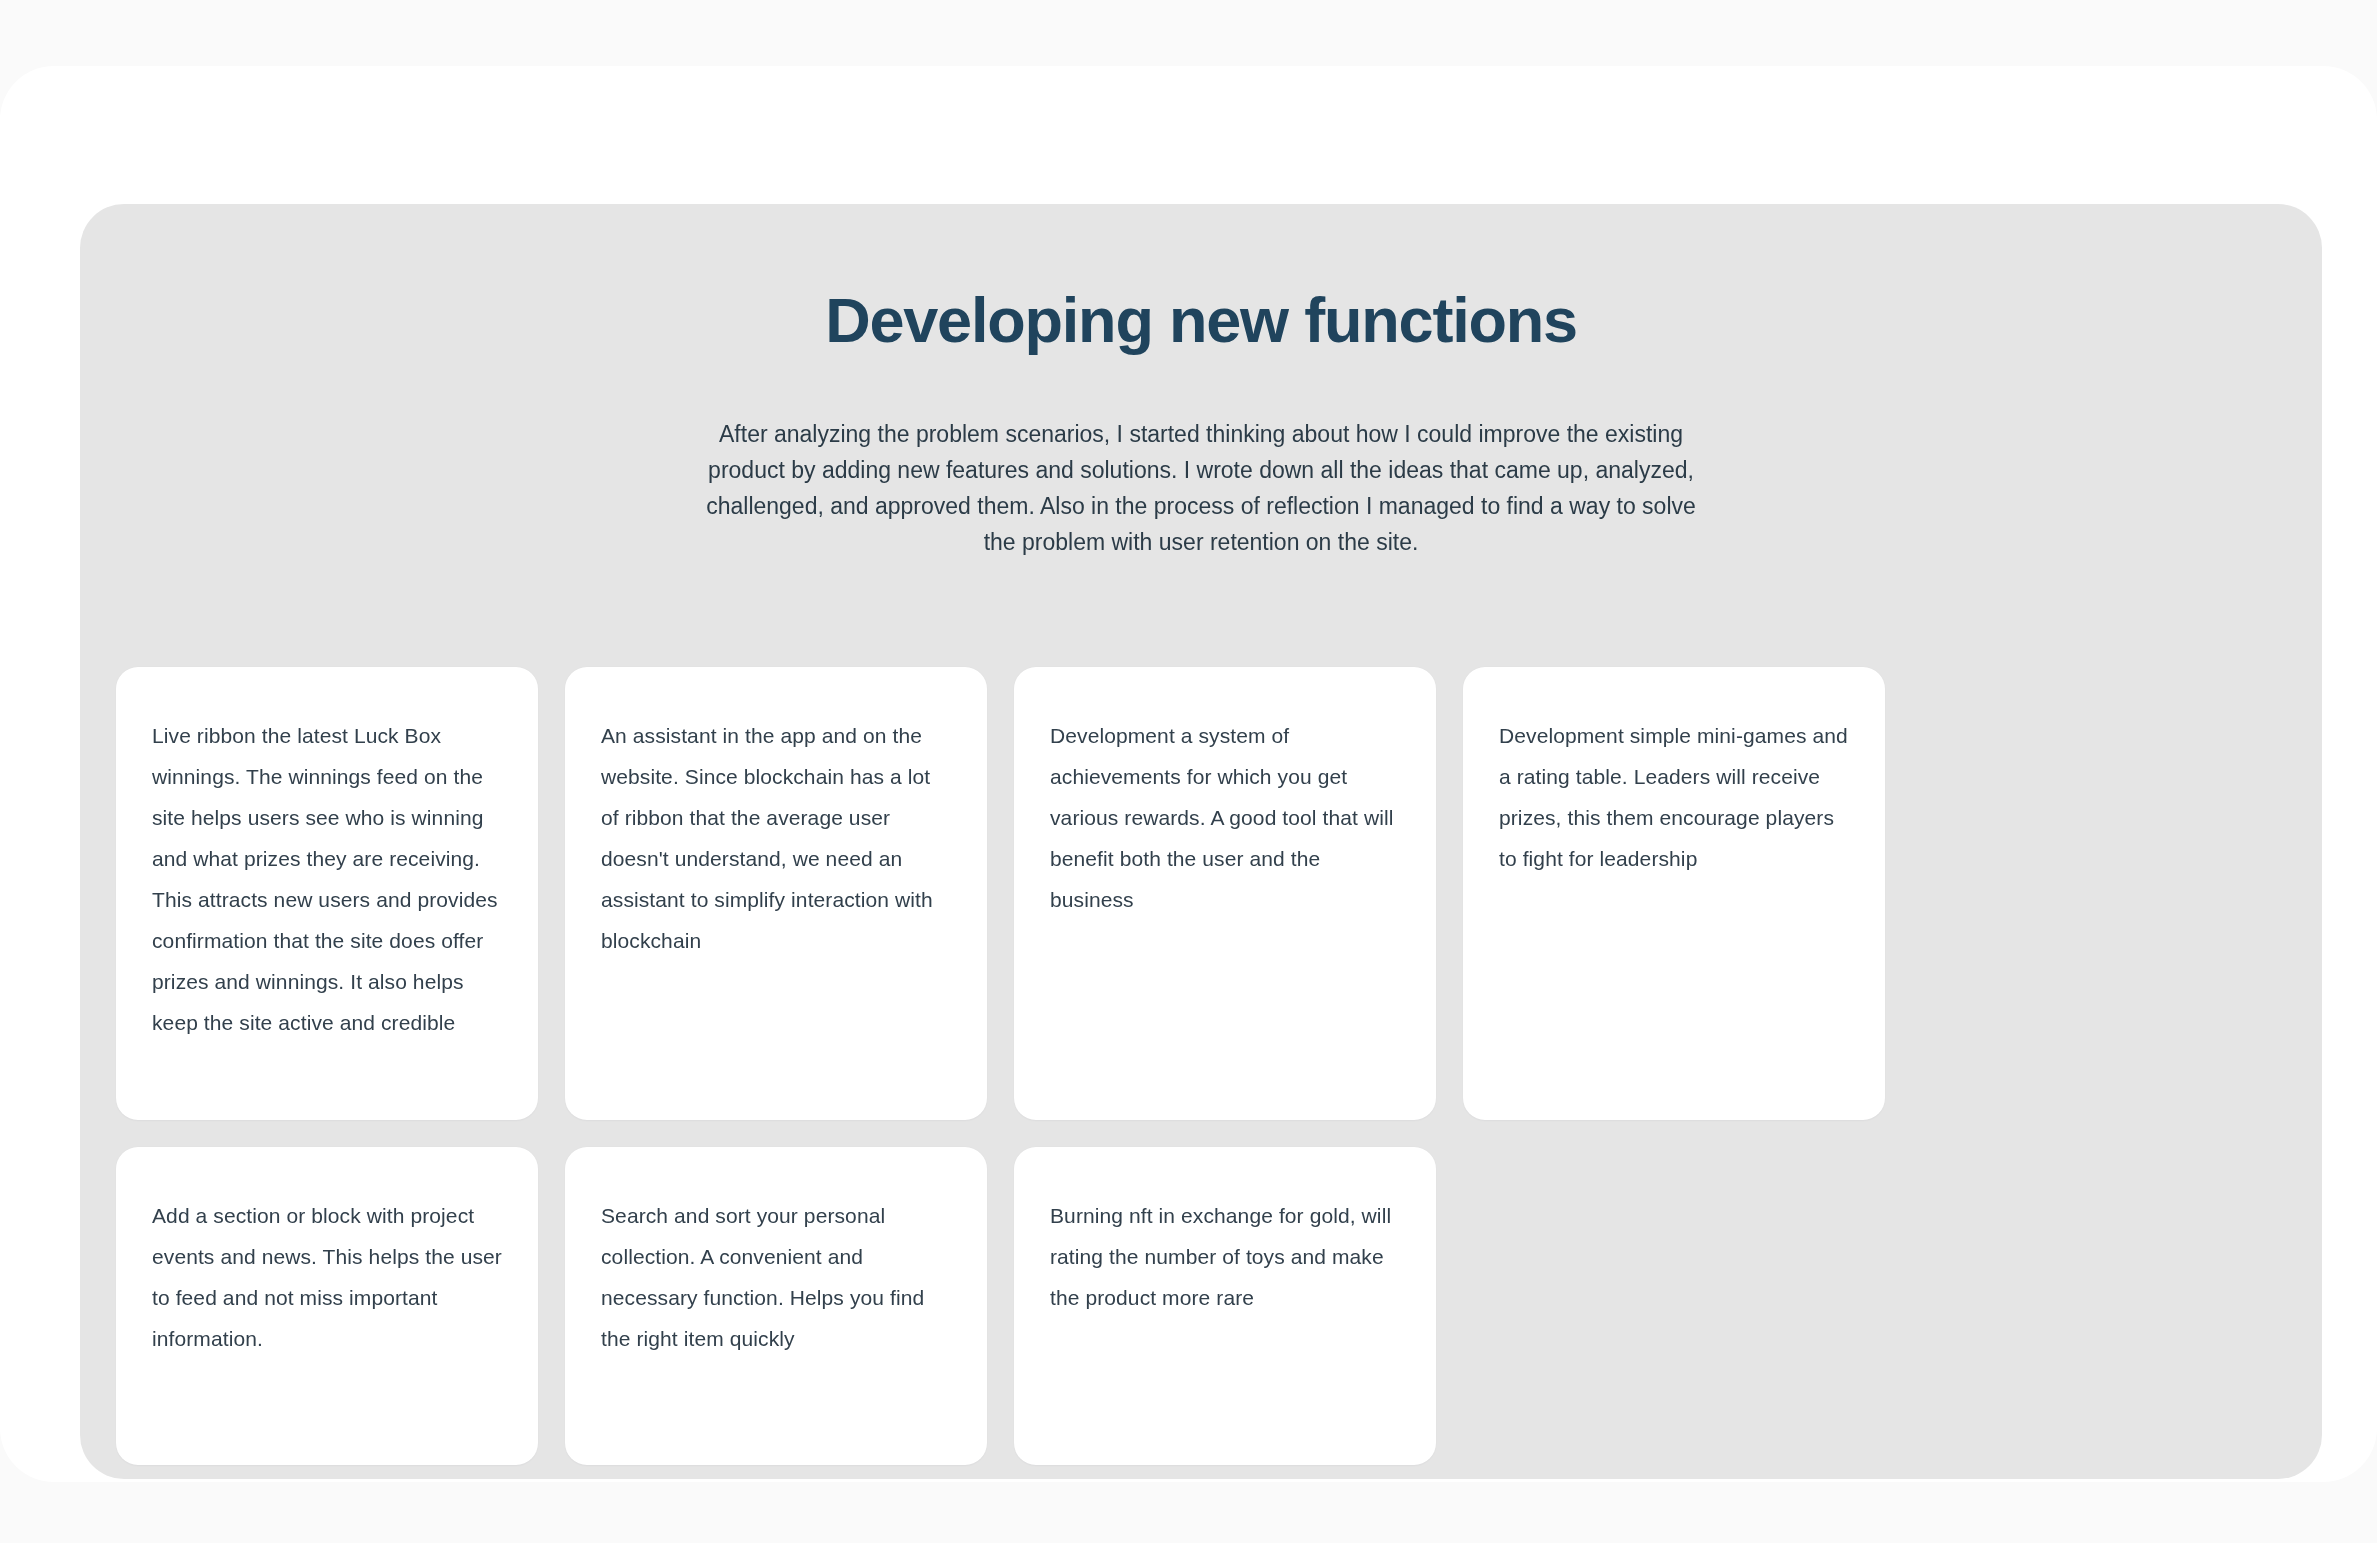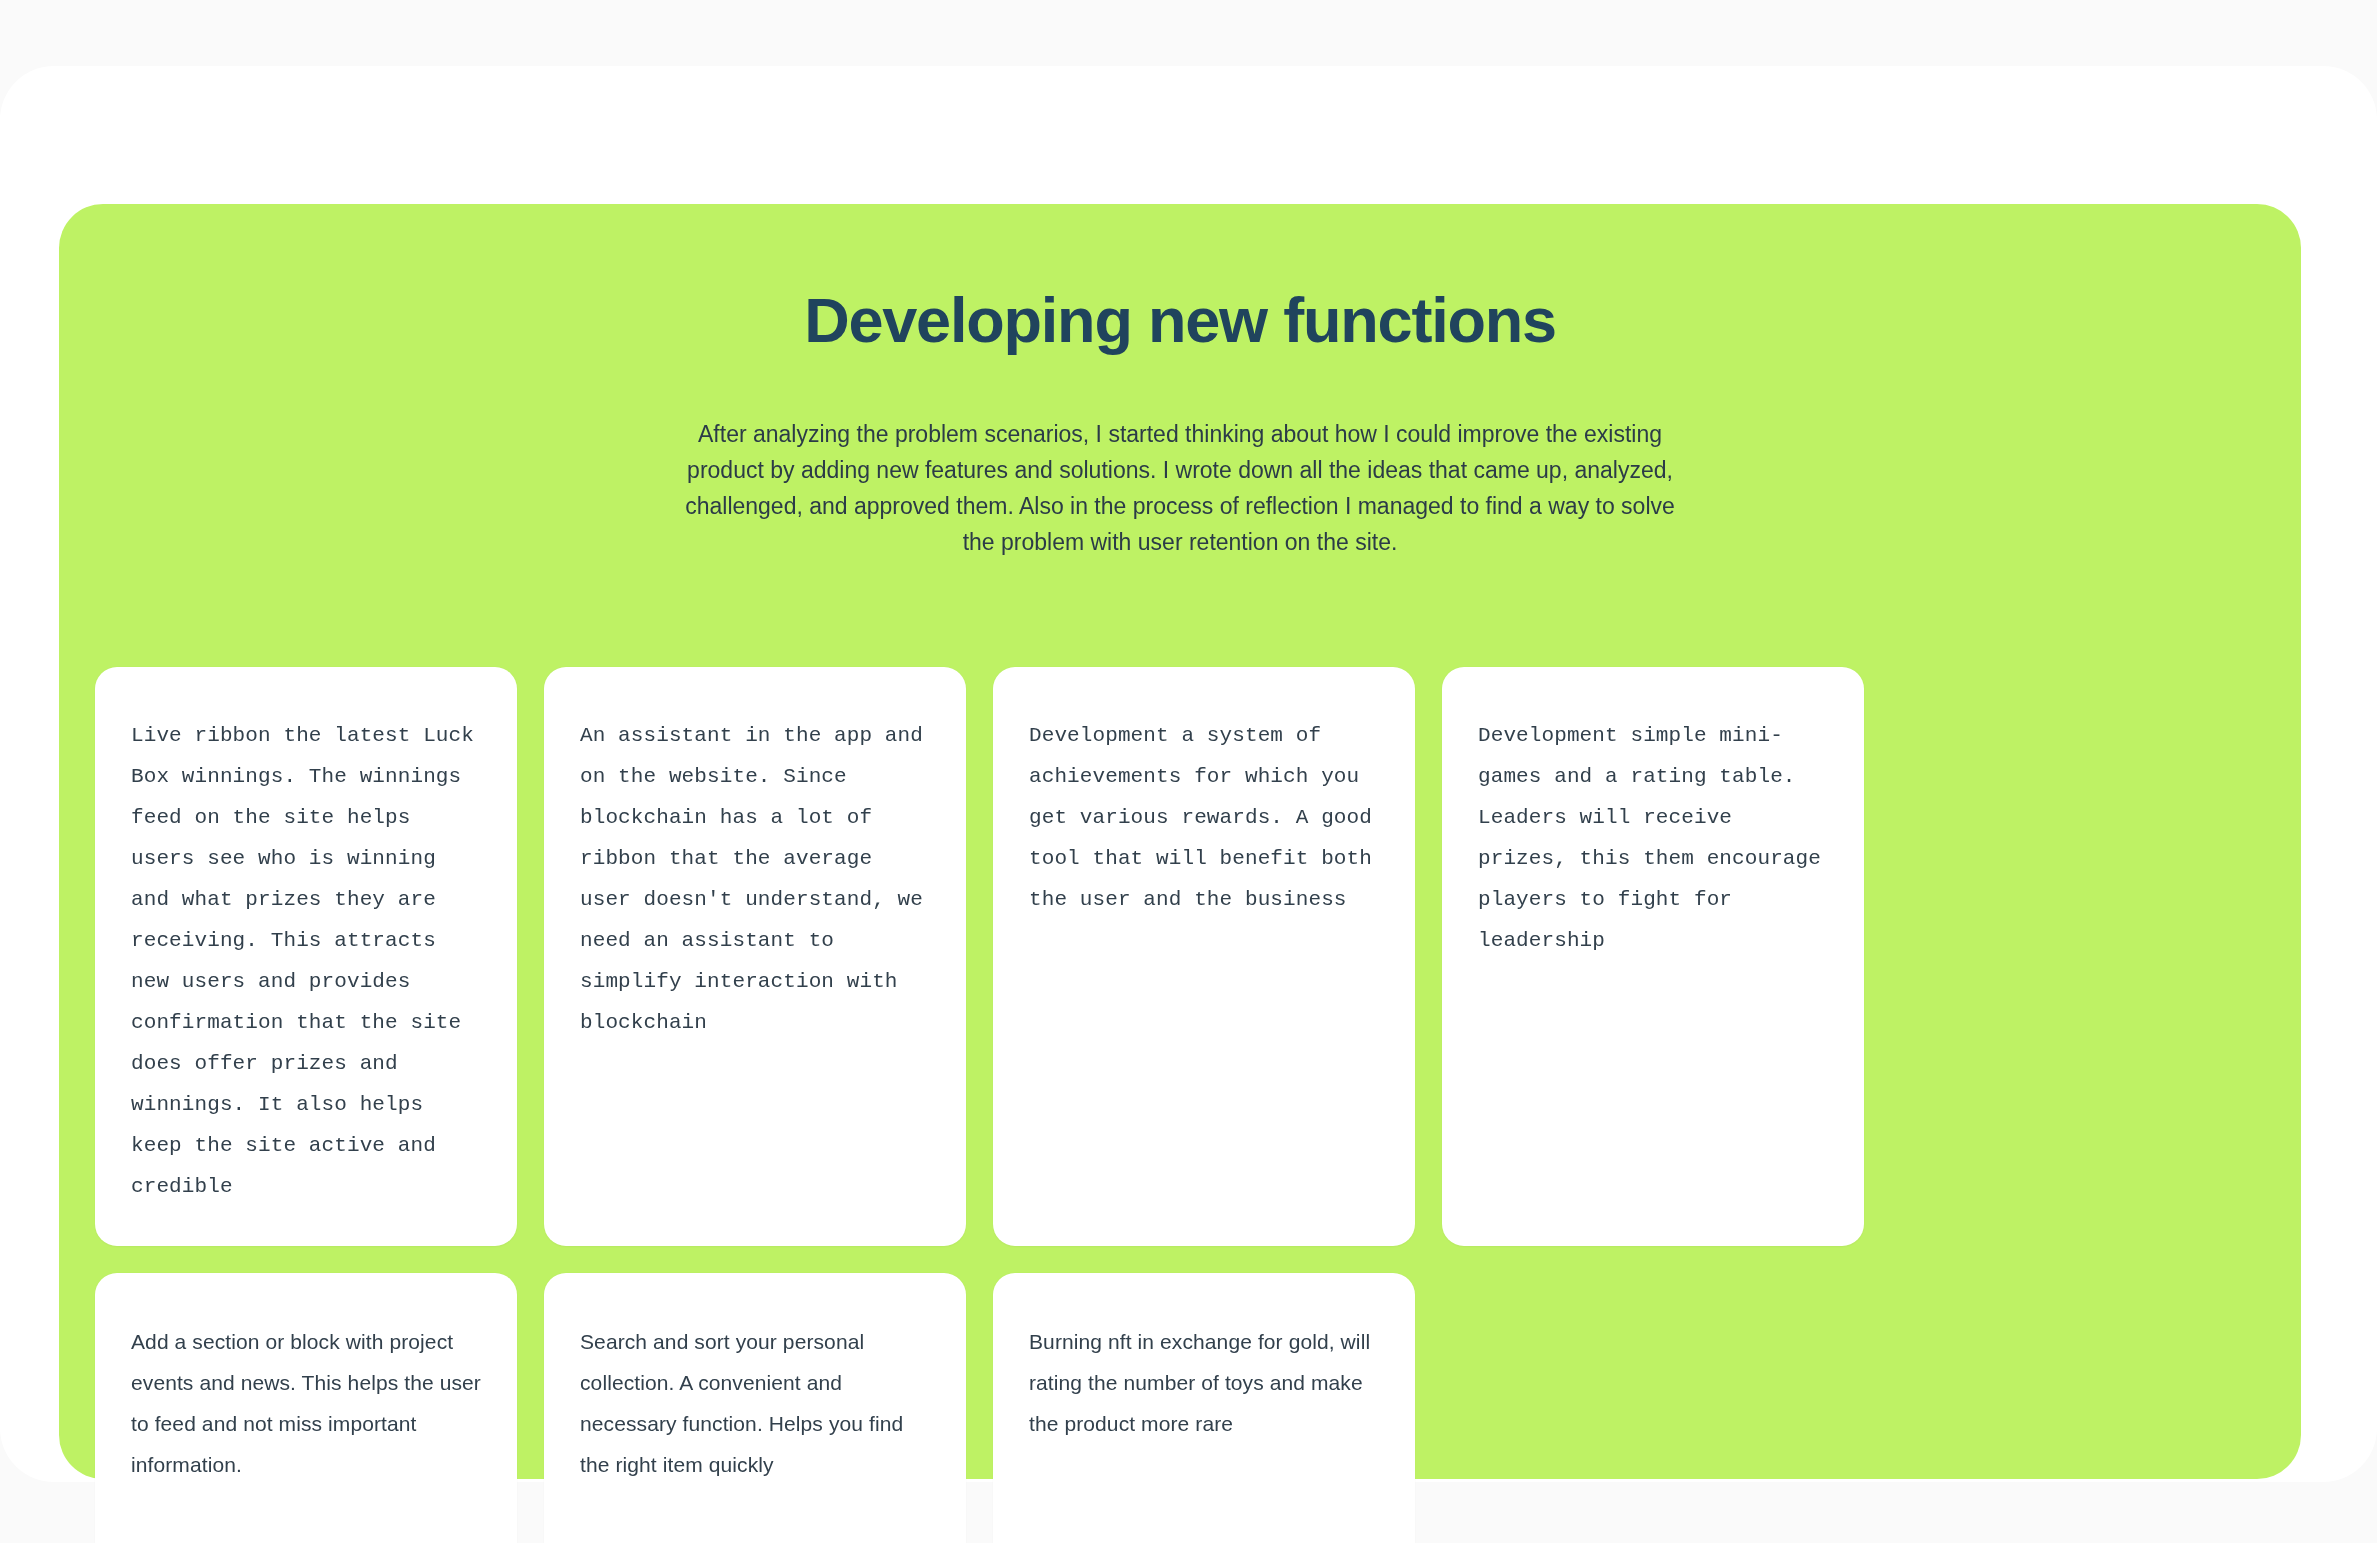--- a/index.html
+++ b/index.html
@@ -26,25 +26,25 @@
     border-top-left-radius: 54px;
     border-top-right-radius: 54px;
     border-bottom-left-radius: 54px;
     border-bottom-right-radius: 54px;
     box-sizing: border-box;
   }
 
   
   .section-panel {
     position: absolute;
-    left: 59px;
+    left: 80px;
     top: 138px;
     width: 2242px;
     height: 1275px;
-    background: #bef264;
+    background: #e5e5e5;
     border-radius: 44px;
     box-sizing: border-box;
     padding: 0;
   }
 
   
   .section-header {
     padding-top: 85px;
     text-align: center;
   }
@@ -78,21 +78,21 @@
     gap: 27px 27px;
   }
   .idea-card {
     width: 422px;
     background: #ffffff;
     border-radius: 22px;
     box-sizing: border-box;
     padding: 48px 36px 39px 36px;
     box-shadow: 0 0.8px 1.7px rgba(16, 24, 40, 0.04);
   }
-  .idea-card.row-1 { min-height: 453px; font-family: Liberation Mono, monospace; }
+  .idea-card.row-1 { min-height: 453px; }
   .idea-card.row-2 { min-height: 318px; }
 
   .idea-card-text {
     margin: 0;
     font-size: 21px;
     line-height: 41px;
     color: #32404c;
     font-weight: 400;
     letter-spacing: 0.1px;
   }

